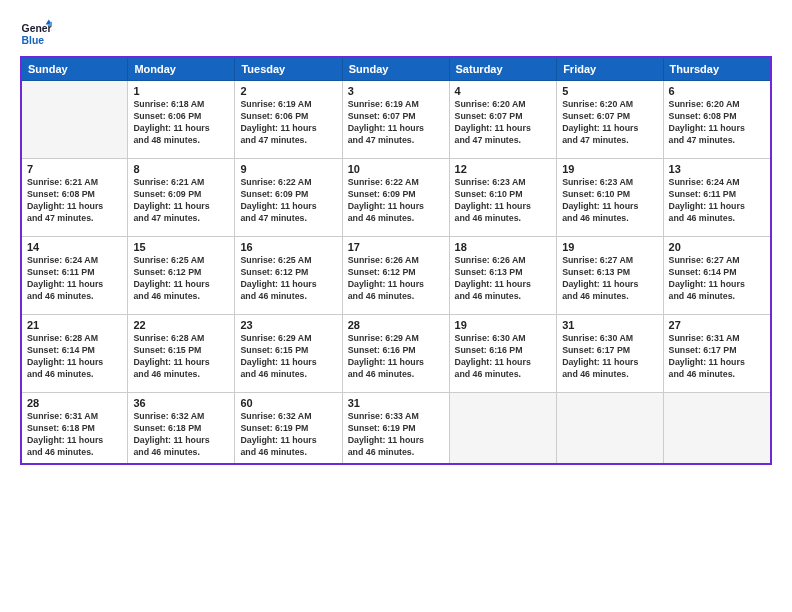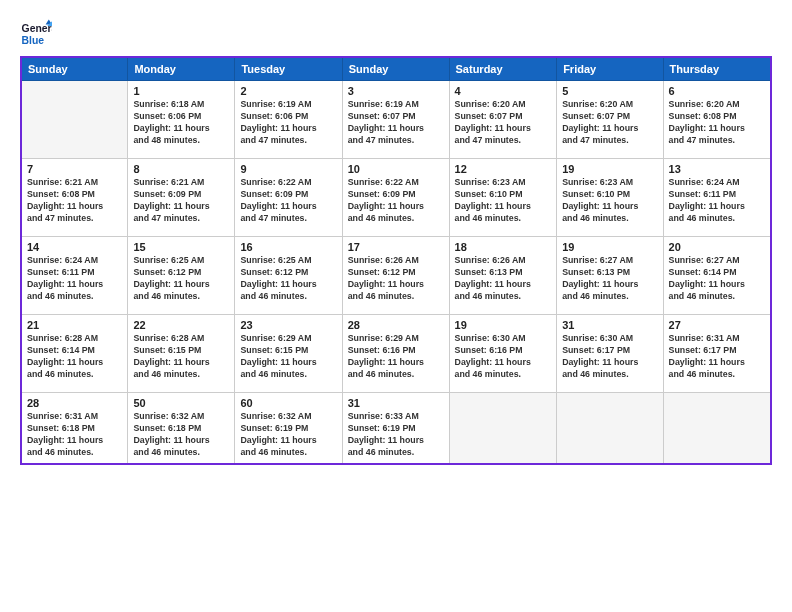--- a/index.html
+++ b/index.html
@@ -237,21 +237,21 @@
             <span class="day-num">27</span>
             <div class="day-info">Sunrise: 6:31 AM<br>Sunset: 6:17 PM<br>Daylight: 11 hours<br>and 46 minutes.</div>
           </td>
         </tr>
         <tr class="last-row">
           <td>
             <span class="day-num">28</span>
             <div class="day-info">Sunrise: 6:31 AM<br>Sunset: 6:18 PM<br>Daylight: 11 hours<br>and 46 minutes.</div>
           </td>
           <td>
-            <span class="day-num">50</span>
+            <span class="day-num">36</span>
             <div class="day-info">Sunrise: 6:32 AM<br>Sunset: 6:18 PM<br>Daylight: 11 hours<br>and 46 minutes.</div>
           </td>
           <td>
             <span class="day-num">60</span>
             <div class="day-info">Sunrise: 6:32 AM<br>Sunset: 6:19 PM<br>Daylight: 11 hours<br>and 46 minutes.</div>
           </td>
           <td>
             <span class="day-num">31</span>
             <div class="day-info">Sunrise: 6:33 AM<br>Sunset: 6:19 PM<br>Daylight: 11 hours<br>and 46 minutes.</div>
           </td>

